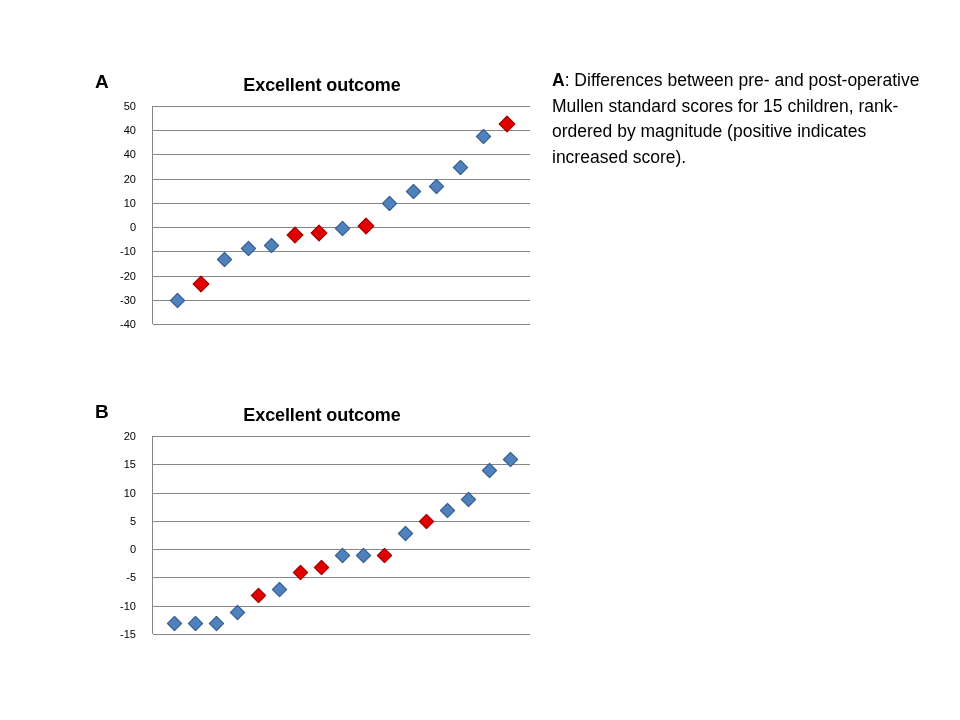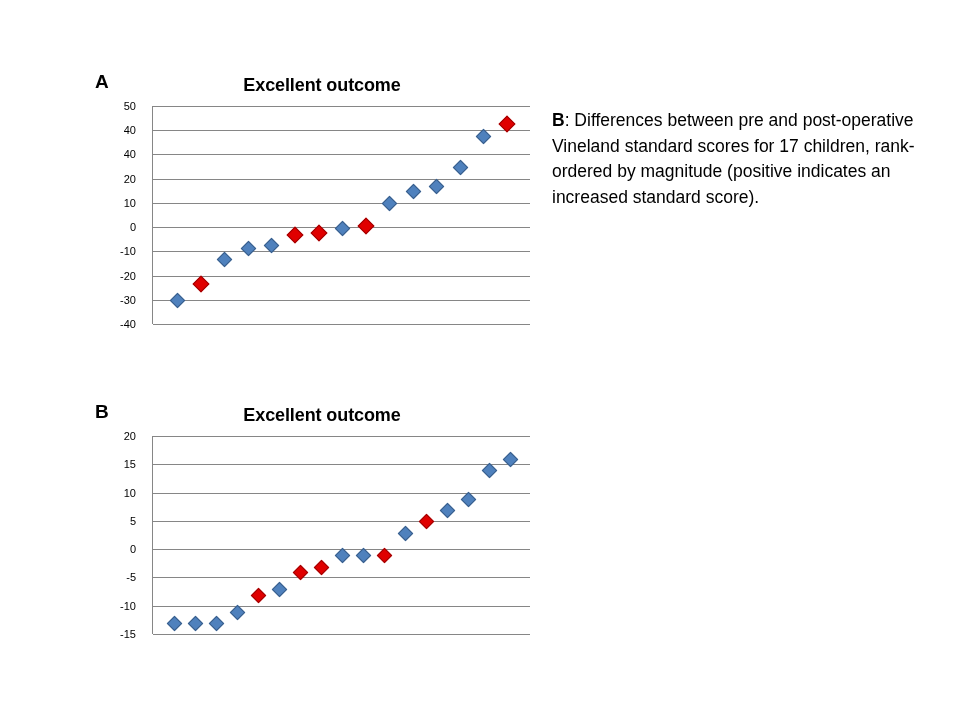--- a/index.html
+++ b/index.html
@@ -238,18 +238,18 @@
           <div class="marker red" title="-8" style="top: 80%; left: 27.7778%;"></div>
           <div class="marker red" title="-4" style="top: 68.5714%; left: 38.8889%;"></div>
           <div class="marker red" title="-3" style="top: 65.7143%; left: 44.4444%;"></div>
           <div class="marker red" title="-1" style="top: 60%; left: 61.1111%;"></div>
           <div class="marker red" title="5" style="top: 42.8571%; left: 72.2222%;"></div>
         </div>
     </div>
   </div>
 
   <div id="text-column">
+    <p><span class="lead">A</span><span>: Differences between pre- and post-operative Mullen standard scores for 15 children, rank-ordered by magnitude (positive indicates increased score).</span></p>
     <div class="para-gap"></div>
     <div class="para-gap"></div>
-    <p><span class="lead">B</span><span>: Differences between pre and post-operative Vineland standard scores for 17 children, rank-ordered by magnitude (positive indicates an increased standard score).</span></p>
   </div>
 
 </div>
 
 </body></html>

